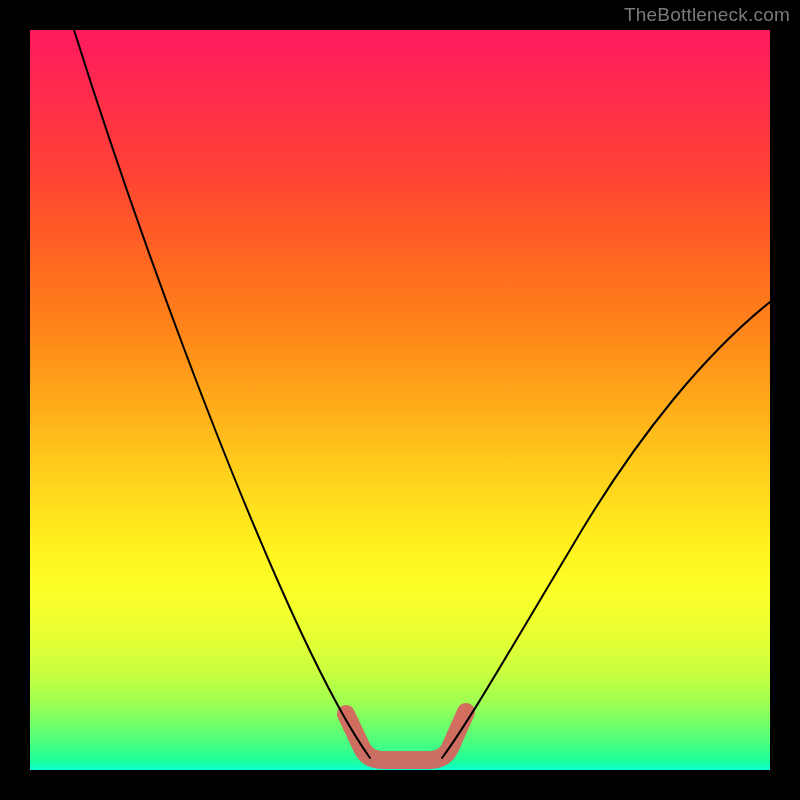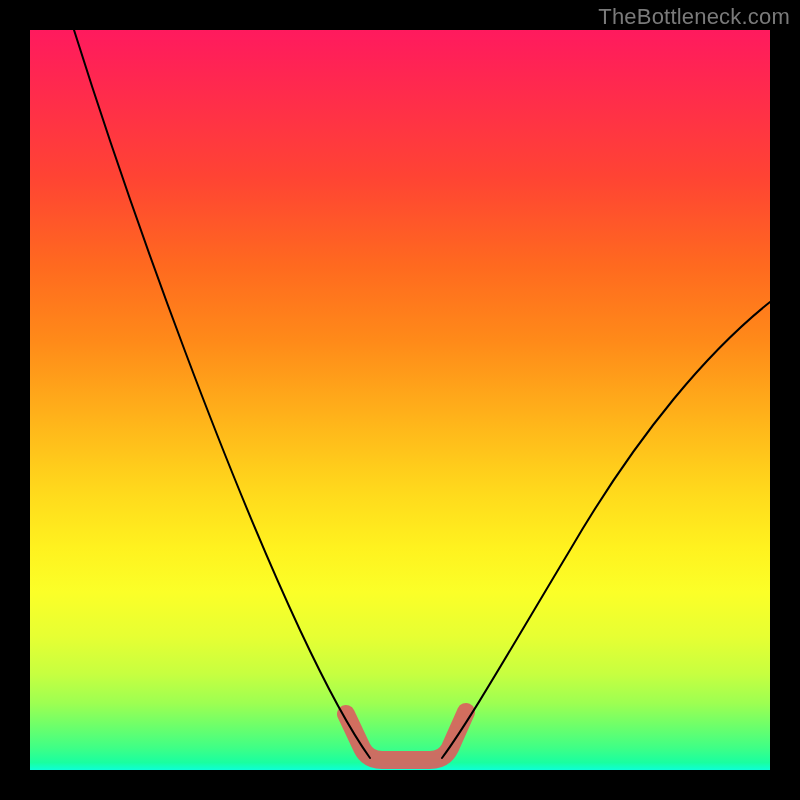--- a/index.html
+++ b/index.html
@@ -41,21 +41,21 @@
       #3fff86 97%,
       #19ffa0 99%,
       #0effd7 100%
     );
   }
   .watermark {
     position: absolute;
     top: 4px;
     right: 10px;
     color: #7a7a7a;
-    font-size: 22px;
+    font-size: 19px;
     font-weight: 500;
     letter-spacing: 0.2px;
     user-select: none;
   }
   svg.curves {
     position: absolute;
     left: 0;
     top: 0;
     width: 740px;
     height: 740px;

